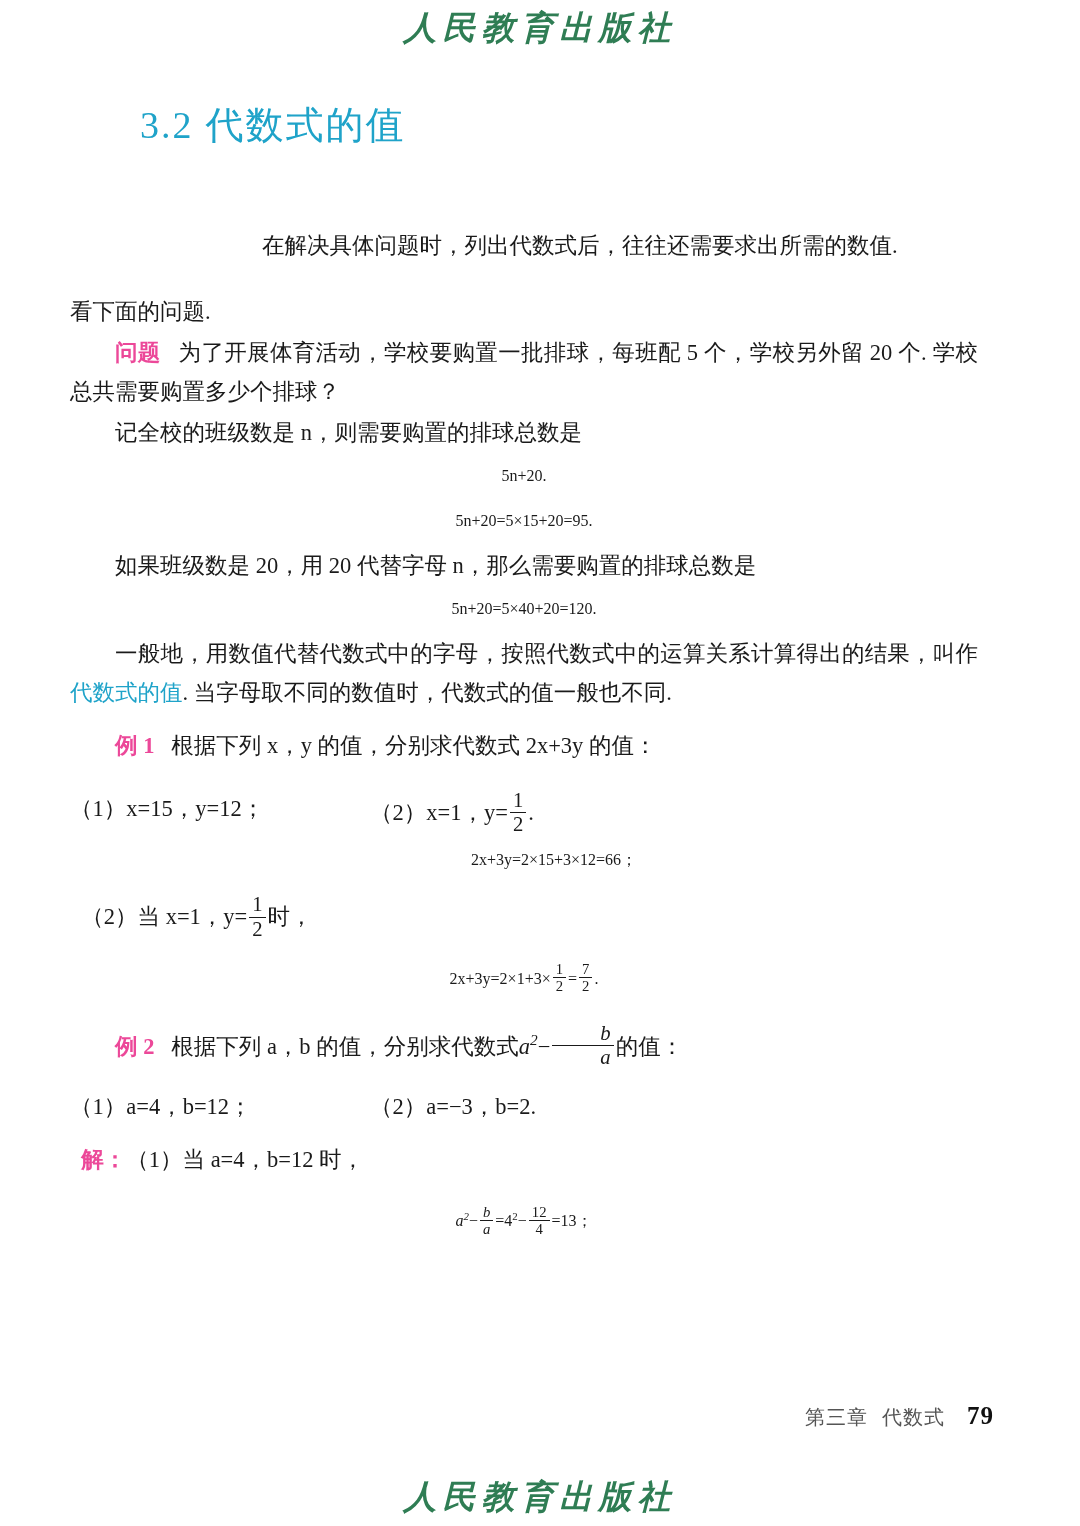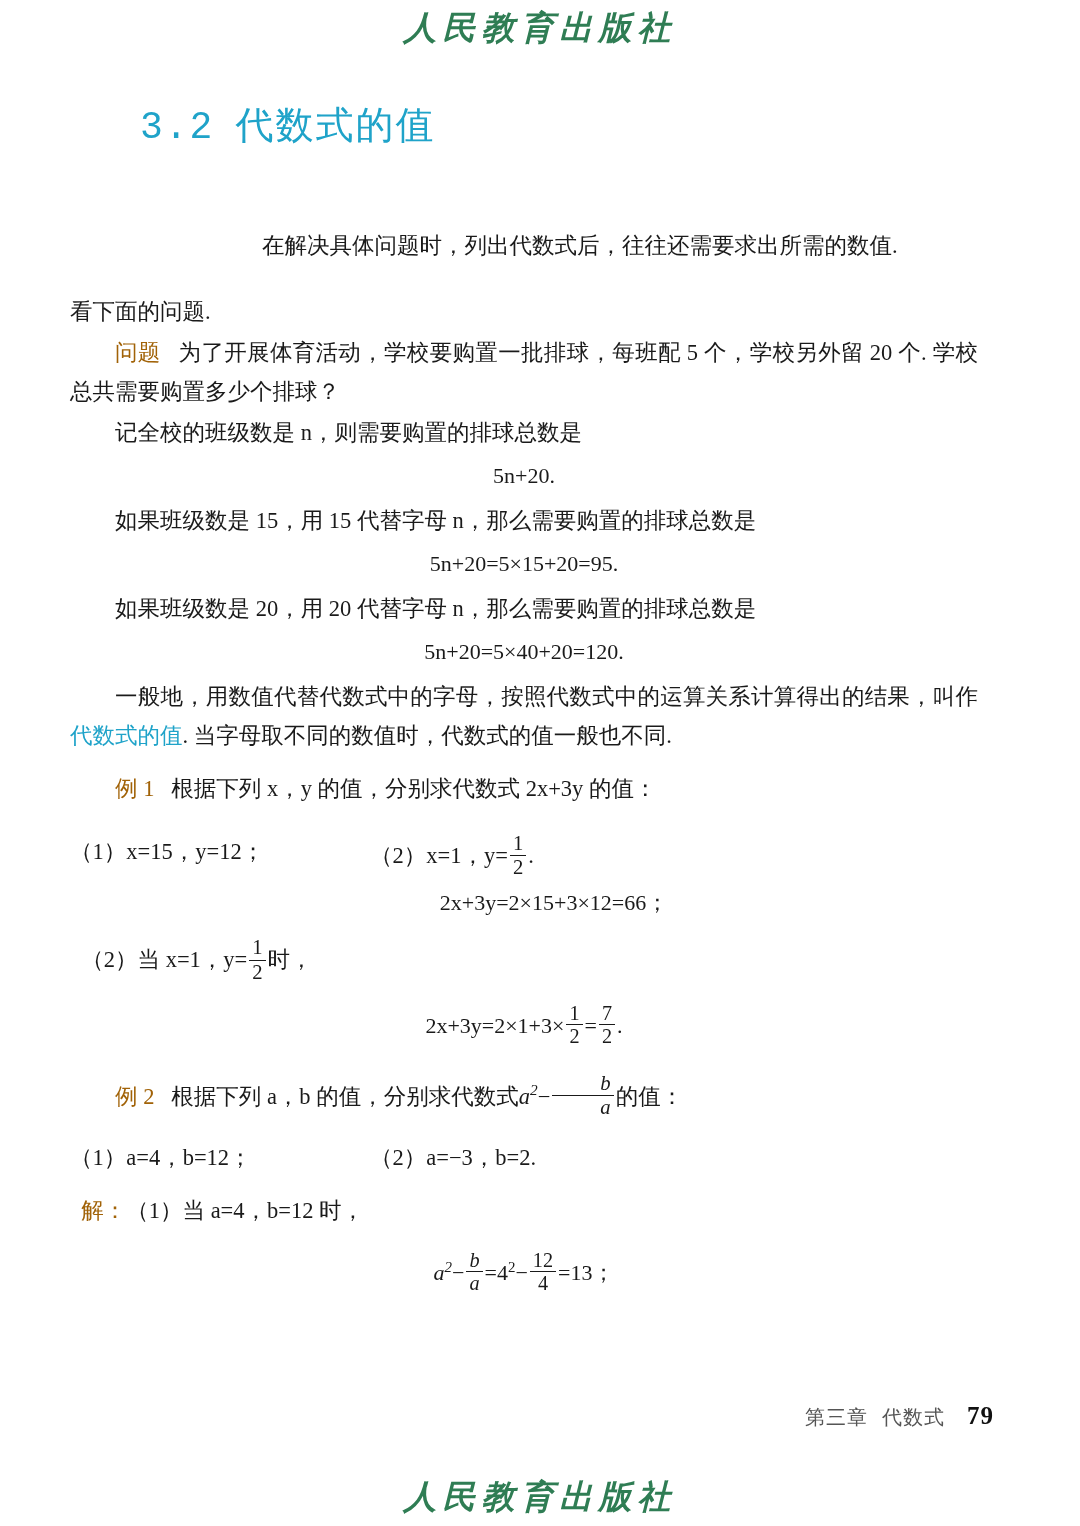--- a/index.html
+++ b/index.html
@@ -48,22 +48,22 @@
     position: absolute;
     left: 140px;
     top: 100px;
     font-size: 38px;
     color: #1fa3c9;
     font-family: "Liberation Serif", serif;
     letter-spacing: 2px;
     white-space: nowrap;
   }
   .section-heading .num {
-    margin-right: 21px;
-    font-family: Liberation Mono, monospace;
+    margin-right: 12px;
+    font-family: Liberation Serif, serif;
   }
   
   .content {
     position: absolute;
     left: 70px;
     top: 225px;
     width: 908px;
     font-size: 22.5px;
     line-height: 39px;
     text-align: justify;
@@ -77,37 +77,38 @@
     margin-bottom: 26px;
     line-height: 41px;
   }
   .indent {
     text-indent: 2em;
   }
   .para {
     margin-bottom: 2px;
   }
   .label-blue {
-    color: #a16207;
+    color: #ec4899;
+    font-weight: bold;
   }
   .term-blue {
     color: #1fa3c9;
   }
   .math {
     font-family: "Liberation Serif", serif;
     font-style: italic;
   }
   .mathup {
     font-family: "Liberation Serif", serif;
     font-style: normal;
   }
   .display {
     text-align: center;
     margin: 4px 0 6px 0;
-    font-size: 22px;
+    font-size: 16px;
   }
   .display-left-2 {
     margin-left: 60px;
   }
   
   .frac {
     display: inline-block;
     vertical-align: -0.52em;
     text-align: center;
     font-size: 0.92em;
@@ -186,21 +187,20 @@
     <p class="para">看下面的问题.</p>
 
     <p class="para indent">
       <span class="label-blue">问题</span>
       &nbsp;&nbsp;<span>为了开展体育活动，学校要购置一批排球，每班配 5 个，学校另外留 20 个. 学校总共需要购置多少个排球？</span>
     </p>
 
     <p class="para indent">记全校的班级数是 n，则需要购置的排球总数是</p>
     <p class="display mathup">5n+20.</p>
 
-    <p class="para indent">如果班级数是 15，用 15 代替字母 n，那么需要购置的排球总数是</p>
     <p class="display mathup">5n+20=5×15+20=95.</p>
 
     <p class="para indent">如果班级数是 20，用 20 代替字母 n，那么需要购置的排球总数是</p>
     <p class="display mathup">5n+20=5×40+20=120.</p>
 
     <p class="para indent">
       <span>一般地，用数值代替代数式中的字母，按照代数式中的运算关系计算得出的结果，叫作</span><span class="term-blue">代数式的值</span><span>. 当字母取不同的数值时，代数式的值一般也不同.</span>
     </p>
 
     <p class="para indent ex-line">

